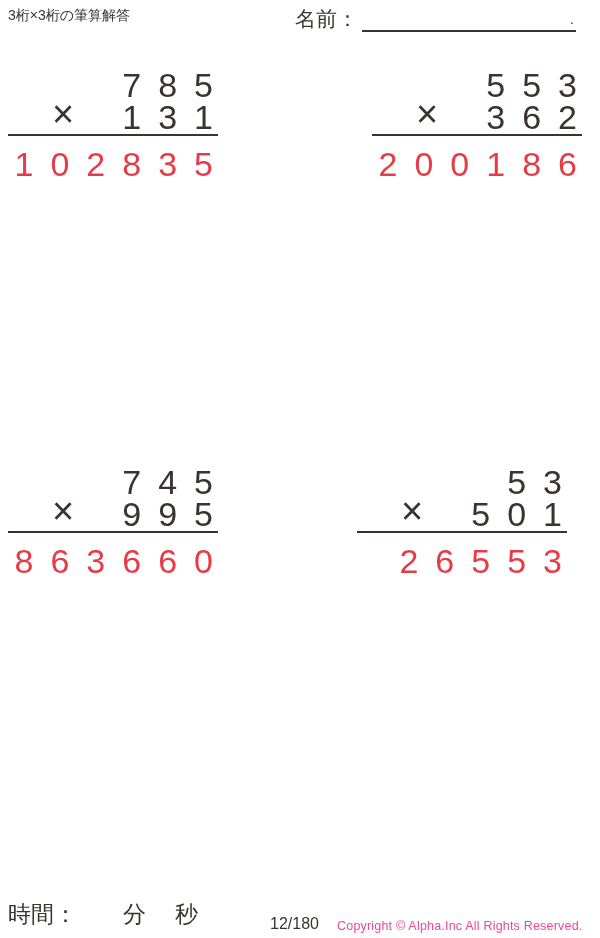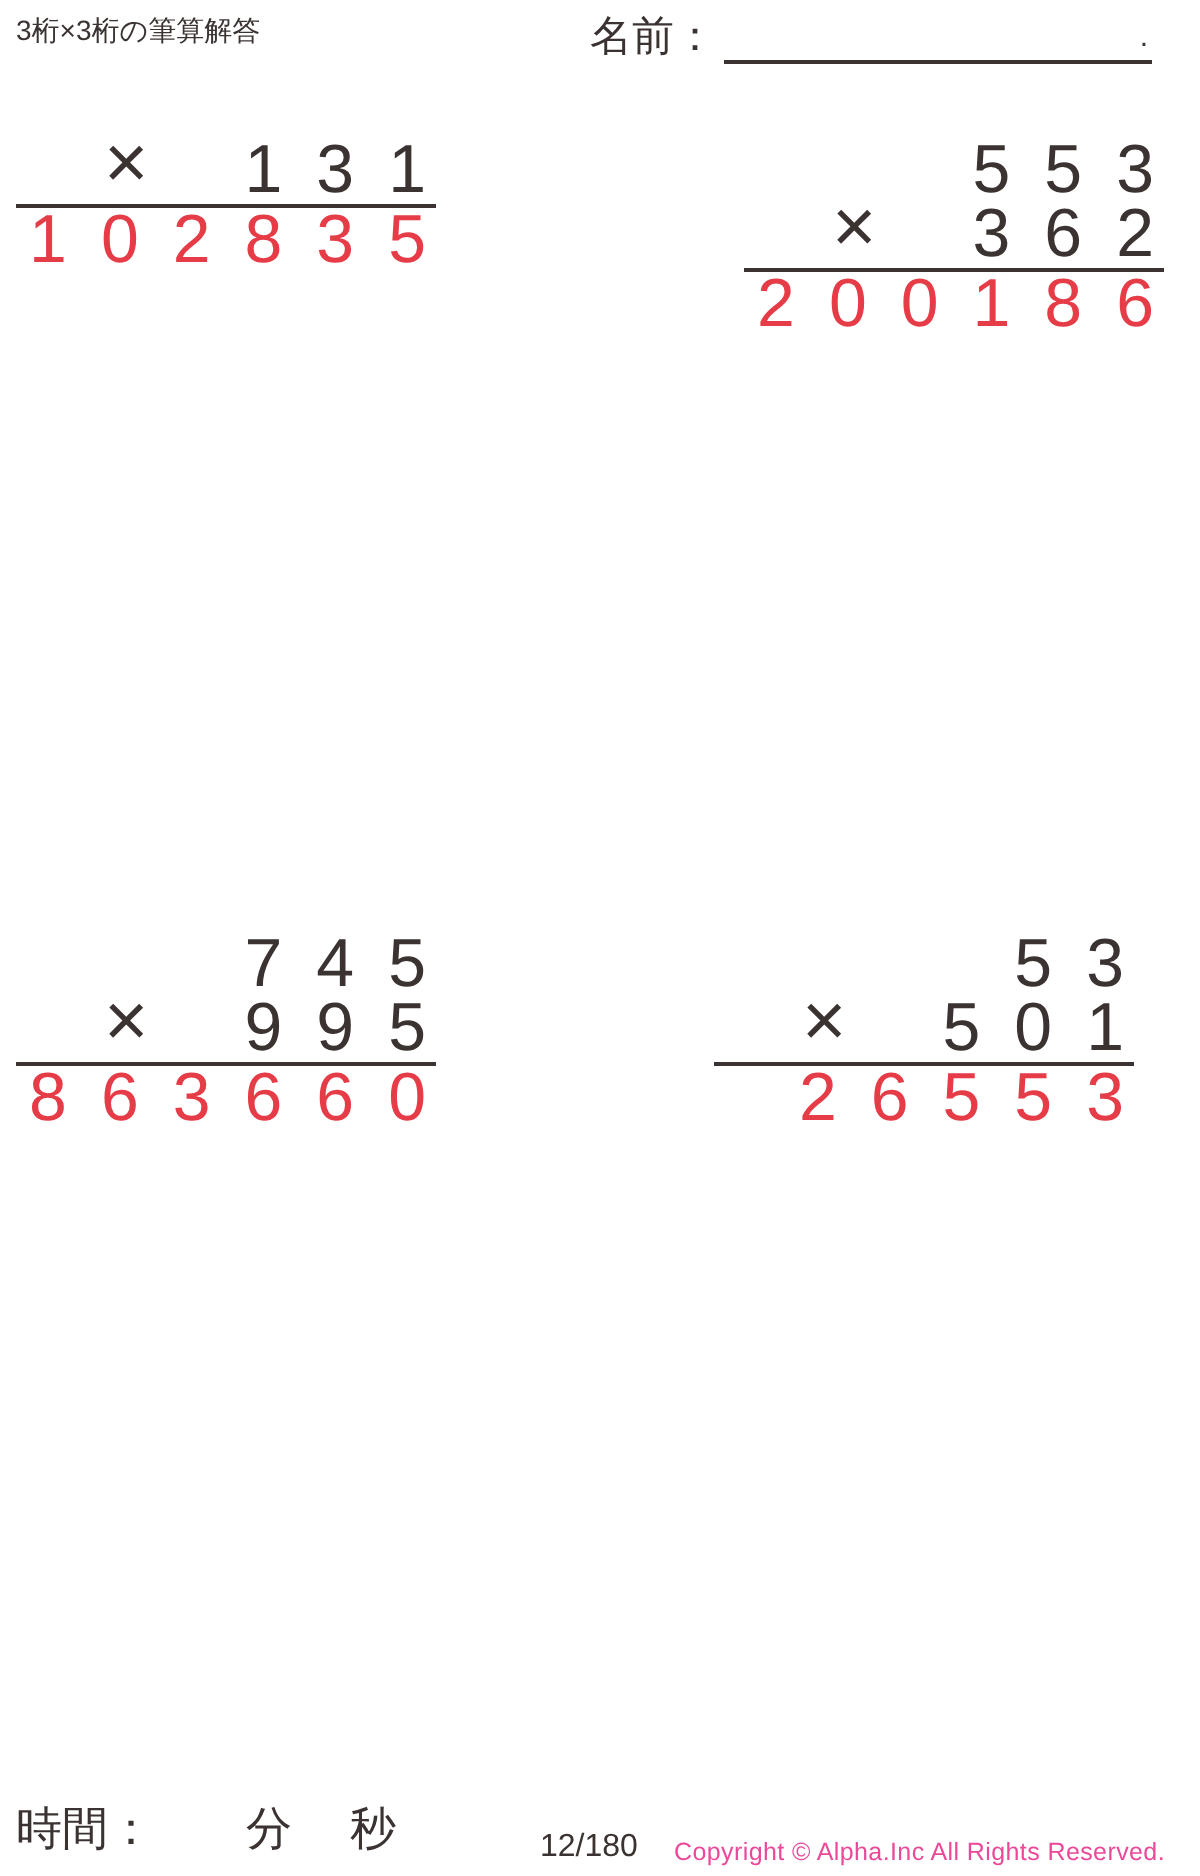--- a/index.html
+++ b/index.html
@@ -43,21 +43,21 @@
     margin-right: -12px;
     color: #3a3331;
   }
   .mult-row { position: relative; }
   .times {
     position: absolute; left: 44px; top: -3px;
     font-size: 38px; line-height: 32px; letter-spacing: 0;
     color: #3a3331;
   }
   .hline { height: 2px; background: #3a3331; margin-top: 1px; }
-  .num-row.answer { color: #e63c47; }
+  .num-row.answer { color: #e63c47; margin-top: 12px; }
 
   
   .time-field {
     position: absolute; left: 8px; top: 901px;
     border-bottom: 2px solid #3a3331;
     padding-bottom: 21px; padding-right: 2px;
     font-size: 23px; line-height: 26px; white-space: nowrap;
   }
   .unit-min { margin-left: 46px; }
   .unit-sec { margin-left: 29px; }
@@ -76,20 +76,21 @@
 <div class="page">
 
   <div class="title">3桁×3桁の筆算解答</div>
 
   <div class="name-field">
     <span class="name-label">名前：</span>
     <span class="name-line"><span>.</span></span>
   </div>
 
   <div class="problem p1">
+    <div class="num-row">785</div>
     <div class="num-row mult-row">
       <span class="times">×</span>
       <span>131</span>
     </div>
     <div class="hline"></div>
     <div class="num-row answer">102835</div>
   </div>
 
   <div class="problem p2">
     <div class="num-row">553</div>

